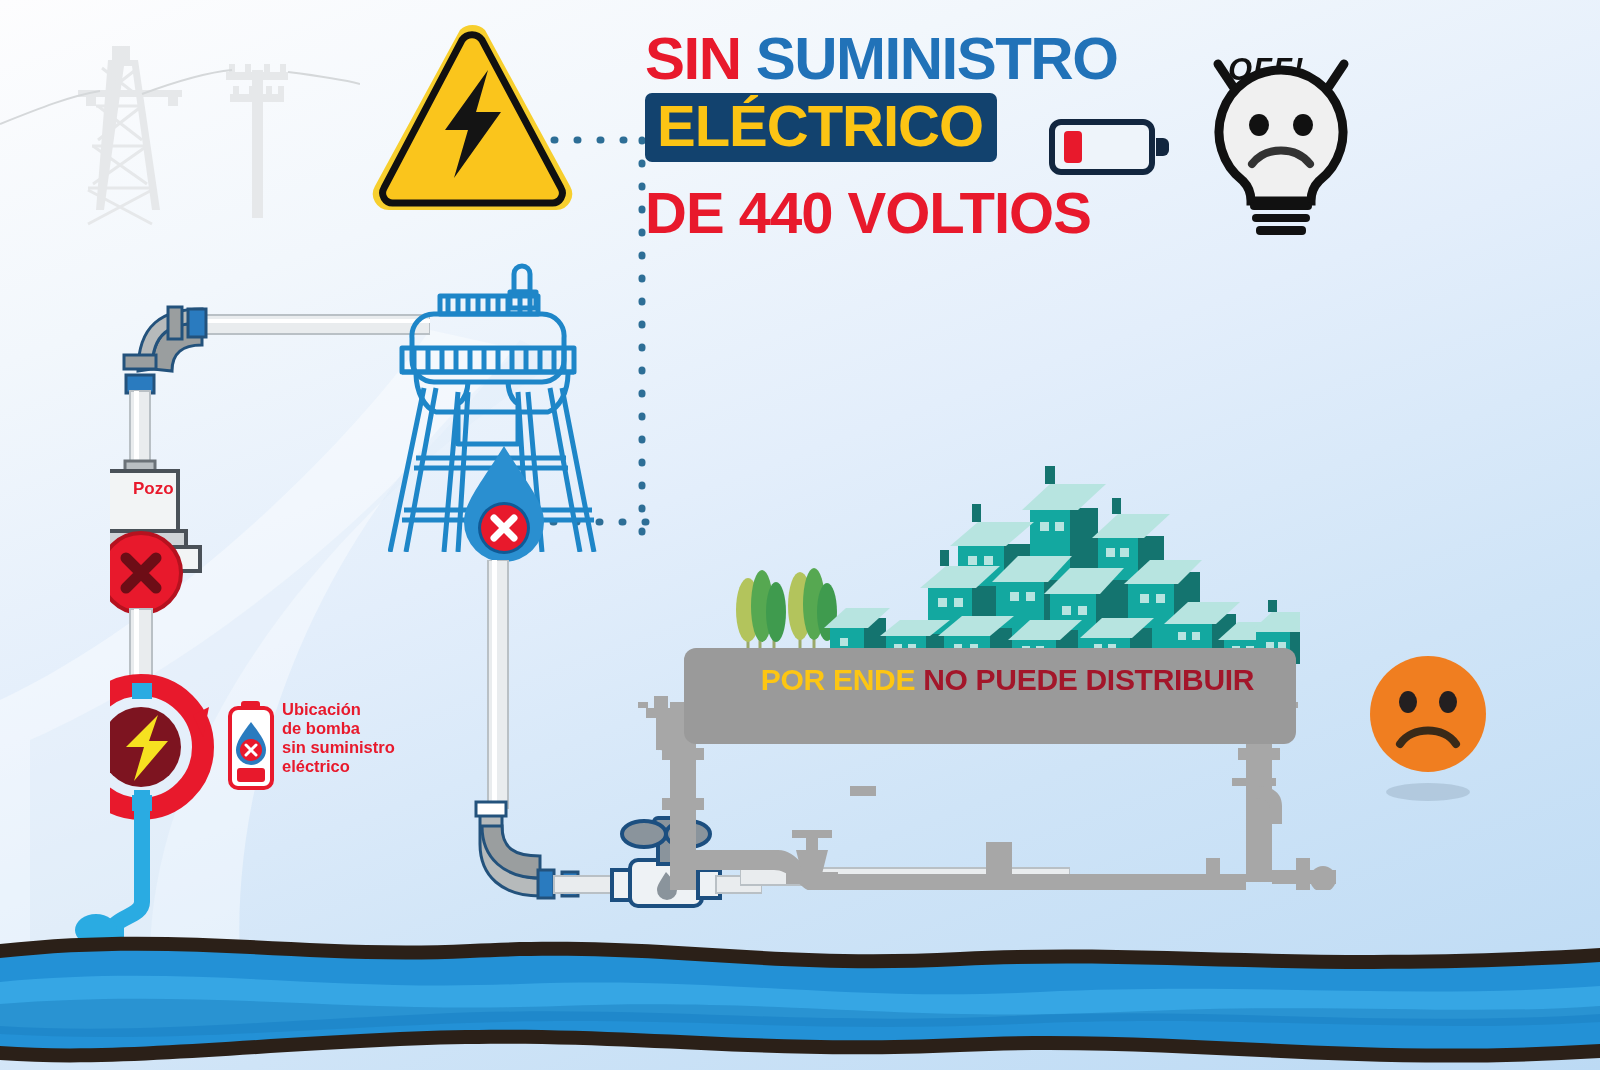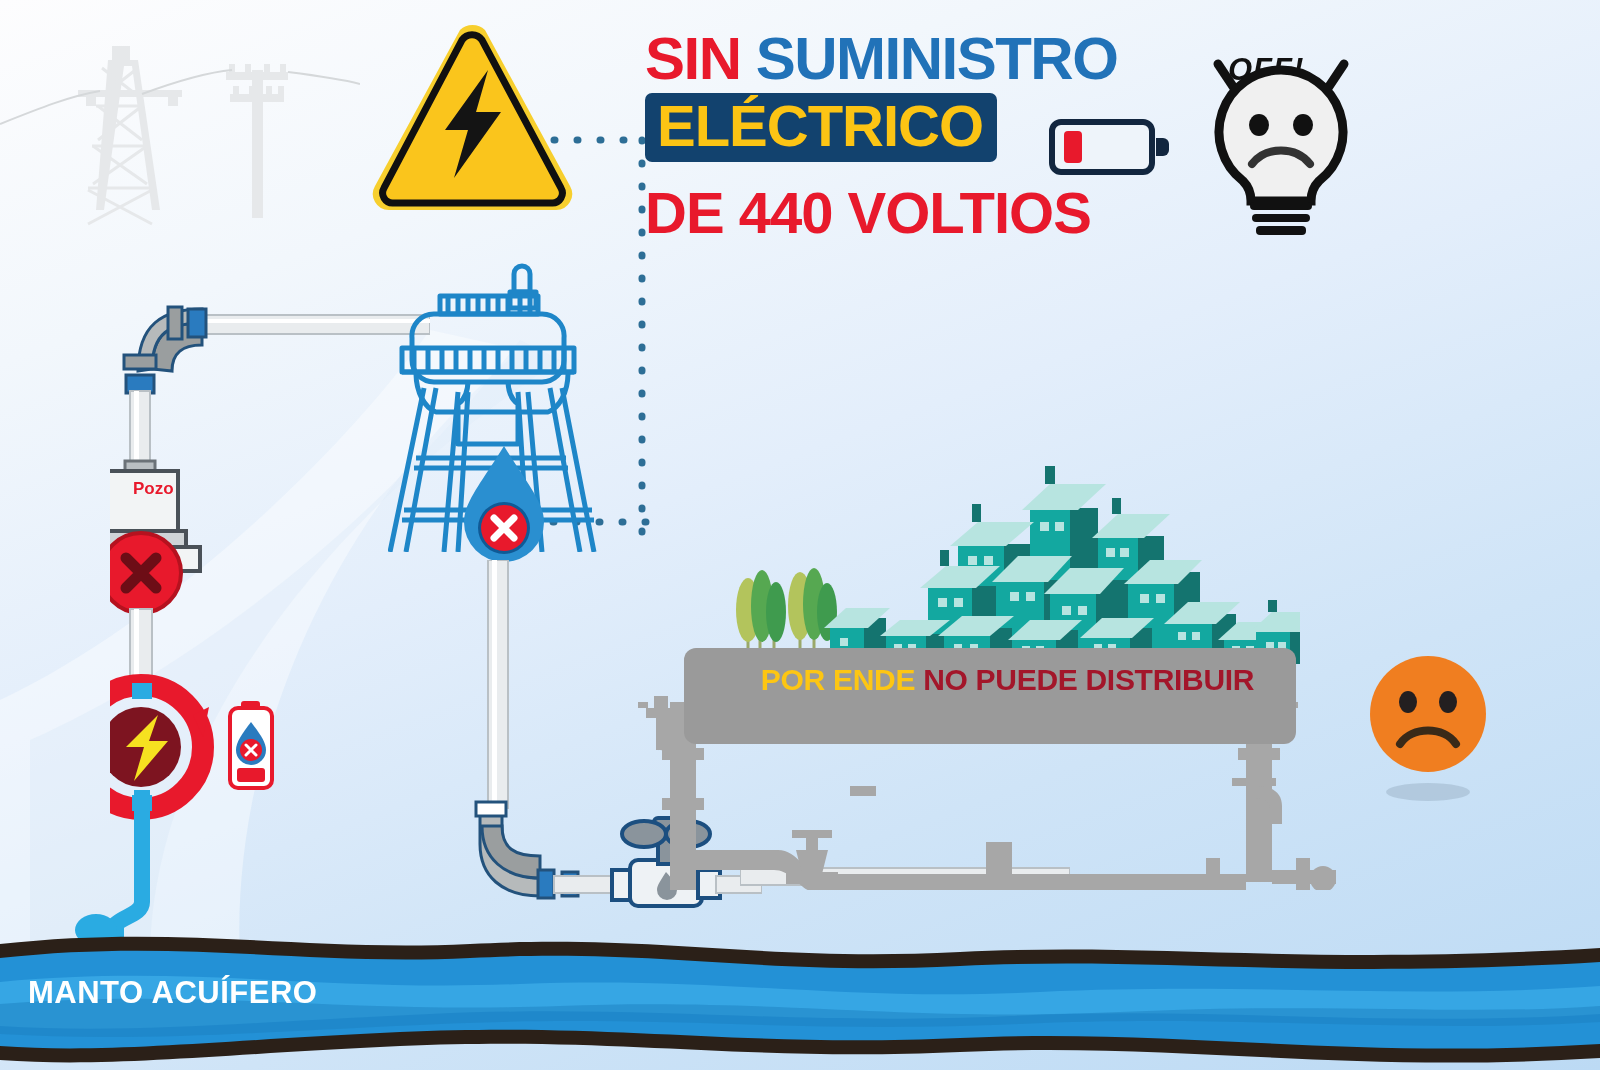--- a/index.html
+++ b/index.html
@@ -213,20 +213,26 @@
 
   <div class="legend">
     <svg width="46" height="90" viewBox="0 0 46 90">
       <rect x="13" y="1" width="19" height="8" rx="3" fill="#e8192c"></rect>
       <rect x="2" y="8" width="42" height="80" rx="8" fill="#ffffff" stroke="#e8192c" stroke-width="4"></rect>
       <path d="M23 22 C32 34 38 42 38 50 a15 15 0 0 1 -30 0 c0 -8 6 -16 15 -28z" fill="#2a7bbf"></path>
       <circle cx="23" cy="50" r="11" fill="#e8192c"></circle>
       <path d="M18 45 L28 55 M28 45 L18 55" stroke="#ffffff" stroke-width="3" stroke-linecap="round"></path>
       <rect x="9" y="68" width="28" height="14" rx="3" fill="#e8192c"></rect>
     </svg>
+    <div class="legend-text">
+      <div>Ubicación</div>
+      <div>de bomba</div>
+      <div>sin suministro</div>
+      <div>eléctrico</div>
+    </div>
   </div>
 
   <svg class="abs" style="left:388px;top:262px;" width="220" height="290" viewBox="0 0 220 290">
     <g fill="none" stroke="#1e86c8" stroke-width="5" stroke-linejoin="round">
 
       <path d="M126 12 a8 8 0 0 1 16 0 v18 h-16 z"></path>
       <path d="M122 30 h26 v16 h-26z"></path>
 
       <path d="M52 34 h98 v18 H52z"></path>
       <path d="M60 34 v18 M70 34 v18 M80 34 v18 M90 34 v18 M100 34 v18 M110 34 v18 M120 34 v18 M132 34 v18 M142 34 v18"></path>
@@ -458,15 +464,14 @@
     <ellipse cx="90" cy="50" rx="9" ry="11" fill="#231f20"></ellipse>
     <path d="M42 92 C54 74 86 74 98 92" fill="none" stroke="#3a2a18" stroke-width="8" stroke-linecap="round"></path>
   </svg>
 
   <svg class="aquifer" viewBox="0 0 1600 152" preserveAspectRatio="none">
     <path d="M0 26 C180 6 300 34 470 26 C660 16 760 44 960 34 C1160 24 1300 48 1600 30 L1600 140 C1340 156 1180 124 960 134 C740 144 620 118 400 128 C220 136 110 150 0 142 Z" fill="#2b2018"></path>
     <path d="M0 40 C180 20 300 48 470 40 C660 30 760 58 960 48 C1160 38 1300 62 1600 44 L1600 126 C1340 142 1180 110 960 120 C740 130 620 104 400 114 C220 122 110 136 0 128 Z" fill="#2391d6"></path>
     <path d="M0 64 C190 46 320 74 520 66 C720 58 840 84 1040 74 C1260 64 1400 82 1600 68 L1600 96 C1380 110 1220 88 1010 98 C790 108 650 86 430 96 C250 104 130 116 0 108 Z" fill="#3aa9e6" opacity=".85"></path>
     <path d="M0 86 C200 70 340 96 560 88 C780 80 900 104 1120 94 C1340 84 1460 98 1600 88 L1600 104 C1400 116 1240 96 1020 106 C800 116 660 96 440 106 C260 114 140 124 0 116 Z" fill="#1b7fc0" opacity=".5"></path>
   </svg>
-  <div class="aq-label">MANTO ACUÍFERO</div>
 
 </div>
 
 </body></html>

